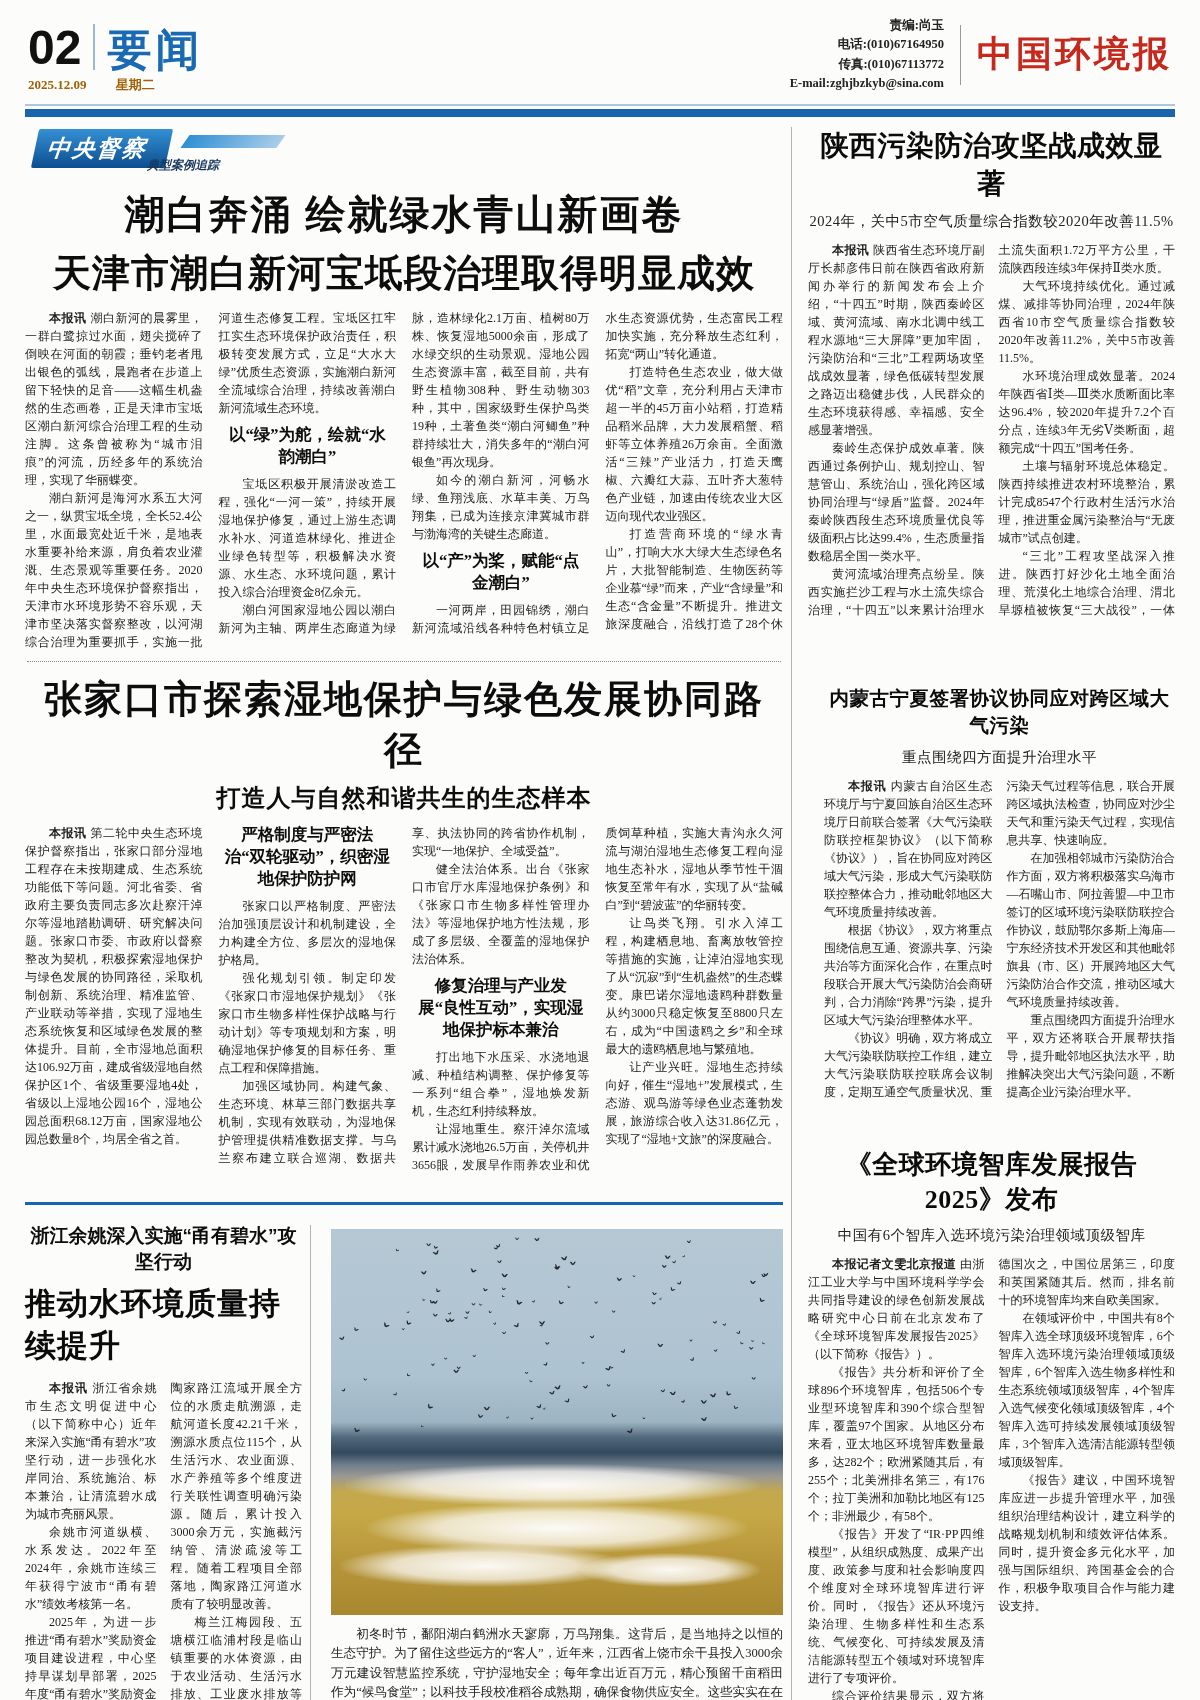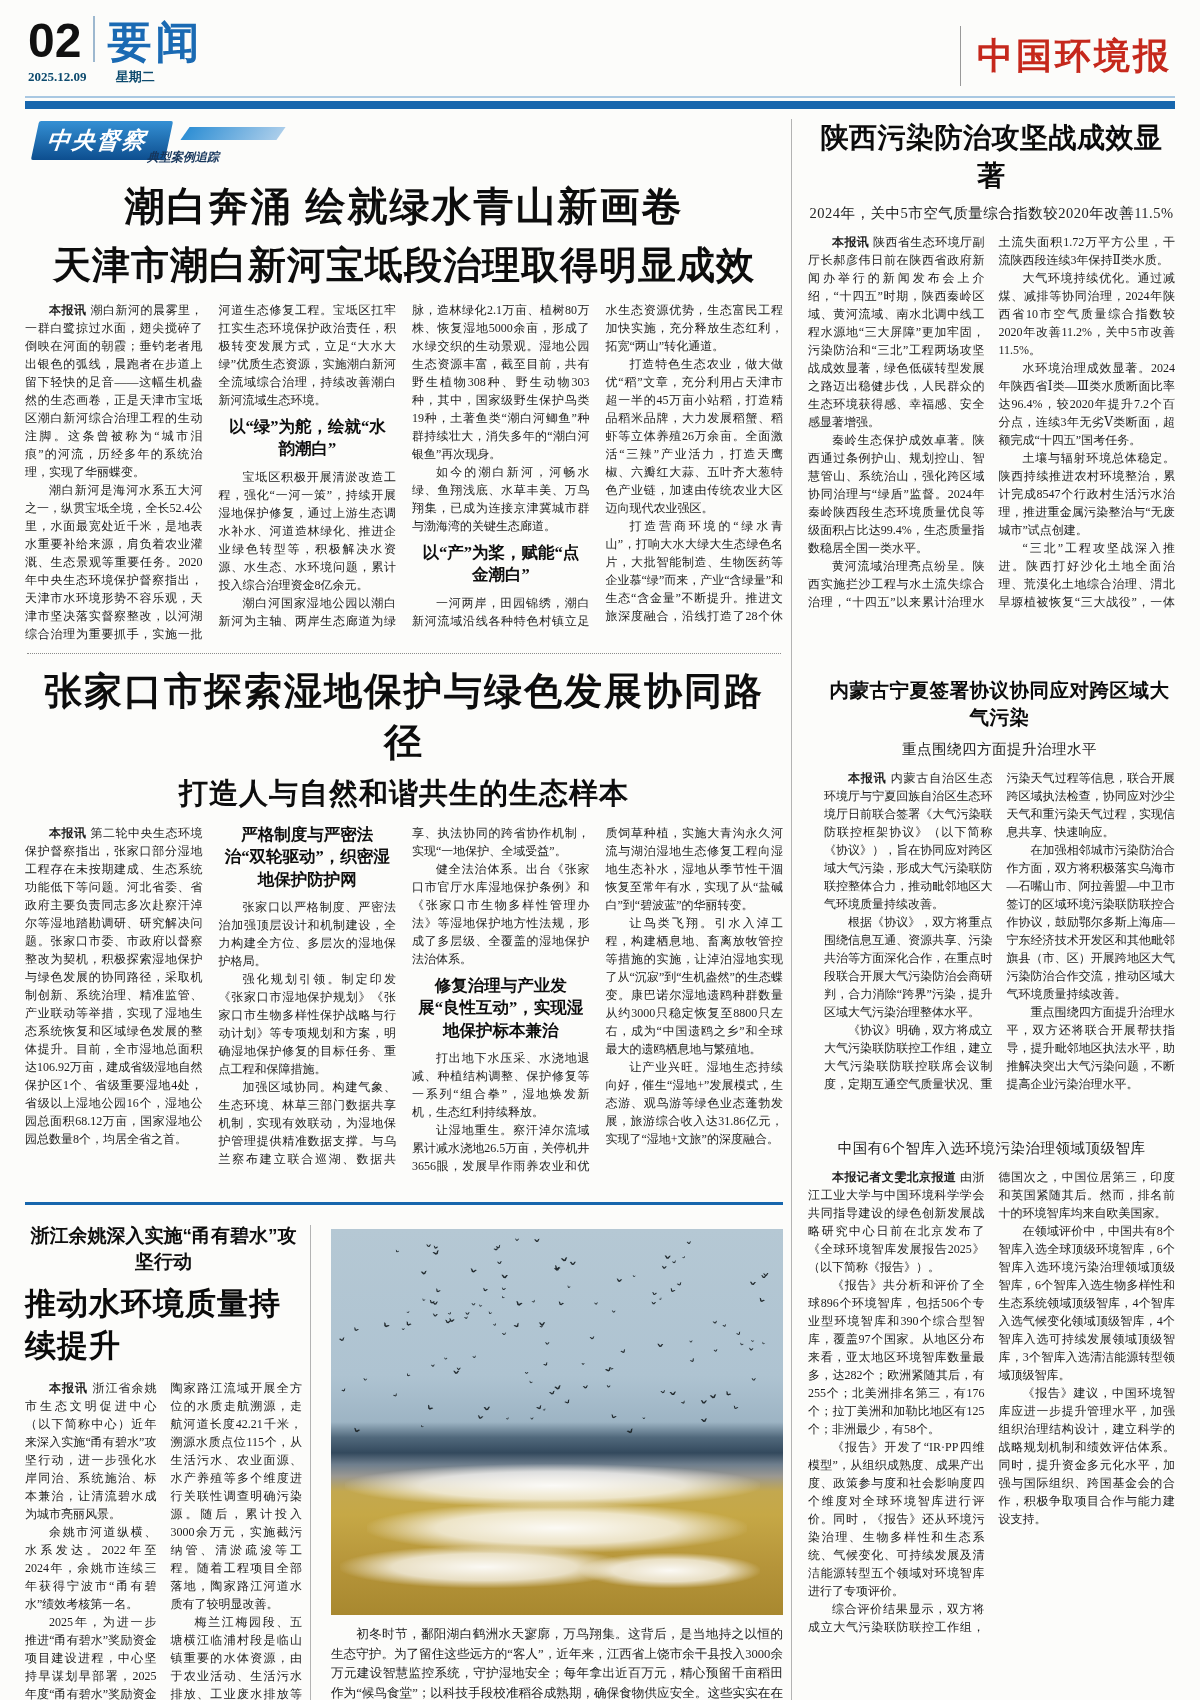--- a/index.html
+++ b/index.html
@@ -4,21 +4,21 @@
 <style>
   html,body{margin:0;padding:0;background:#d9d9d9;}
   .page{position:relative;width:1200px;height:1700px;margin:0 auto;background:#fcfcfa;
         font-family:"Liberation Serif","DejaVu Serif",serif;color:#1a1a1a;overflow:hidden;box-sizing:border-box;}
   
   .masthead{display:flex;justify-content:space-between;align-items:flex-end;padding:16px 28px 6px;}
   .mast-left .row1{display:flex;align-items:flex-end;}
   .pgnum{font-family:"Liberation Sans","DejaVu Sans",sans-serif;font-weight:900;font-size:48px;line-height:.9;color:#111;}
   .mast-sep{width:2px;height:46px;background:#9db8cf;margin:0 12px;}
   .section{font-family:"Liberation Sans","DejaVu Sans",sans-serif;font-weight:900;font-size:44px;line-height:.9;color:#1a6ab3;letter-spacing:4px;}
-  .row2{margin-top:6px;font-size:13px;font-weight:bold;color:#0c4a6e;}
+  .row2{margin-top:6px;font-size:13px;font-weight:bold;color:#a16207;}
   .row2 .wd{margin-left:26px;}
   .mast-right{display:flex;align-items:center;}
   .contacts{text-align:right;font-size:12.5px;font-weight:bold;line-height:1.55;color:#222;}
   .mast-vline{width:1px;height:60px;background:#999;margin:0 16px;}
   .paper-name{font-size:36px;font-weight:900;color:#c5281c;letter-spacing:3px;font-family:"Liberation Serif",serif;}
   .head-rule{margin:4px 25px 0;border-top:2px solid #a9c8e2;}
   .head-rule-bar{margin:3px 25px 0;height:8px;background:#1766ad;}
   
   .content{display:flex;padding:0 25px;align-items:stretch;}
   .left-col{width:758px;}
@@ -84,20 +84,26 @@
         <span class="pgnum">02</span>
         <span class="mast-sep"></span>
         <span class="section">要闻</span>
       </div>
       <div class="row2">
         <span>2025.12.09</span>
         <span class="wd">星期二</span>
       </div>
     </div>
     <div class="mast-right">
+      <div class="contacts">
+        <div>责编:尚玉</div>
+        <div>电话:(010)67164950</div>
+        <div>传真:(010)67113772</div>
+        <div>E-mail:zghjbzkyb@sina.com</div>
+      </div>
       <div class="mast-vline"></div>
       <div class="paper-name">中国环境报</div>
     </div>
   </div>
   <div class="head-rule"></div>
   <div class="head-rule-bar"></div>
 
   <div class="content">
 
     <div class="left-col">
@@ -121,21 +127,21 @@
           <p>如今的潮白新河，河畅水绿、鱼翔浅底、水草丰美、万鸟翔集，已成为连接京津冀城市群与渤海湾的关键生态廊道。</p>
           <h4 class="sub">以“产”为桨，赋能“点金潮白”</h4>
           <p>一河两岸，田园锦绣，潮白新河流域沿线各种特色村镇立足水生态资源优势，生态富民工程加快实施，充分释放生态红利，拓宽“两山”转化通道。</p>
           <p>打造特色生态农业，做大做优“稻”文章，充分利用占天津市超一半的45万亩小站稻，打造精品稻米品牌，大力发展稻蟹、稻虾等立体养殖26万余亩。全面激活“三辣”产业活力，打造天鹰椒、六瓣红大蒜、五叶齐大葱特色产业链，加速由传统农业大区迈向现代农业强区。</p>
           <p>打造营商环境的“绿水青山”，打响大水大绿大生态绿色名片，大批智能制造、生物医药等企业慕“绿”而来，产业“含绿量”和生态“含金量”不断提升。推进文旅深度融合，沿线打造了28个休闲旅游特色村，建成中国钓鱼运动基地，形成旅游产业经济带。</p>
         </div>
 
       <div class="dotted-rule"></div>
 
       <h1 class="h1a" style="font-size:38px;margin-top:12px;">张家口市探索湿地保护与绿色发展协同路径</h1>
-      <h1 class="h1b" style="font-size:29px;">打造人与自然和谐共生的生态样本</h1>
+      <h1 class="h1b" style="font-size:24px;">打造人与自然和谐共生的生态样本</h1>
 
       <div class="art cols4" style="height:368px;">
           <p><b>本报讯 </b>第二轮中央生态环境保护督察指出，张家口部分湿地工程存在未按期建成、生态系统功能低下等问题。河北省委、省政府主要负责同志多次赴察汗淖尔等湿地踏勘调研、研究解决问题。张家口市委、市政府以督察整改为契机，积极探索湿地保护与绿色发展的协同路径，采取机制创新、系统治理、精准监管、产业联动等举措，实现了湿地生态系统恢复和区域绿色发展的整体提升。目前，全市湿地总面积达106.92万亩，建成省级湿地自然保护区1个、省级重要湿地4处，省级以上湿地公园16个，湿地公园总面积68.12万亩，国家湿地公园总数量8个，均居全省之首。</p>
           <h4 class="sub">严格制度与严密法治“双轮驱动”，织密湿地保护防护网</h4>
           <p>张家口以严格制度、严密法治加强顶层设计和机制建设，全力构建全方位、多层次的湿地保护格局。</p>
           <p>强化规划引领。制定印发《张家口市湿地保护规划》《张家口市生物多样性保护战略与行动计划》等专项规划和方案，明确湿地保护修复的目标任务、重点工程和保障措施。</p>
           <p>加强区域协同。构建气象、生态环境、林草三部门数据共享机制，实现有效联动，为湿地保护管理提供精准数据支撑。与乌兰察布建立联合巡湖、数据共享、执法协同的跨省协作机制，实现“一地保护、全域受益”。</p>
           <p>健全法治体系。出台《张家口市官厅水库湿地保护条例》和《张家口市生物多样性管理办法》等湿地保护地方性法规，形成了多层级、全覆盖的湿地保护法治体系。</p>
           <h4 class="sub">修复治理与产业发展“良性互动”，实现湿地保护标本兼治</h4>
           <p>打出地下水压采、水浇地退减、种植结构调整、保护修复等一系列“组合拳”，湿地焕发新机，生态红利持续释放。</p>
@@ -318,20 +324,21 @@
         <div class="art cols2" style="height:330px;">
             <p><b>本报讯 </b>内蒙古自治区生态环境厅与宁夏回族自治区生态环境厅日前联合签署《大气污染联防联控框架协议》（以下简称《协议》），旨在协同应对跨区域大气污染，形成大气污染联防联控整体合力，推动毗邻地区大气环境质量持续改善。</p>
             <p>根据《协议》，双方将重点围绕信息互通、资源共享、污染共治等方面深化合作，在重点时段联合开展大气污染防治会商研判，合力消除“跨界”污染，提升区域大气污染治理整体水平。</p>
             <p>《协议》明确，双方将成立大气污染联防联控工作组，建立大气污染联防联控联席会议制度，定期互通空气质量状况、重污染天气过程等信息，联合开展跨区域执法检查，协同应对沙尘天气和重污染天气过程，实现信息共享、快速响应。</p>
             <p>在加强相邻城市污染防治合作方面，双方将积极落实乌海市—石嘴山市、阿拉善盟—中卫市签订的区域环境污染联防联控合作协议，鼓励鄂尔多斯上海庙—宁东经济技术开发区和其他毗邻旗县（市、区）开展跨地区大气污染防治合作交流，推动区域大气环境质量持续改善。</p>
             <p>重点围绕四方面提升治理水平，双方还将联合开展帮扶指导，提升毗邻地区执法水平，助推解决突出大气污染问题，不断提高企业污染治理水平。</p>
           </div>
       </div>
 
       <div class="r-art" style="margin-top:40px;">
+        <h2 class="r-h1 r-h1-report">《全球环境智库发展报告2025》发布</h2>
         <div class="r-sub">中国有6个智库入选环境污染治理领域顶级智库</div>
         <div class="art cols2" style="height:470px;">
             <p><b>本报记者文雯北京报道 </b>由浙江工业大学与中国环境科学学会共同指导建设的绿色创新发展战略研究中心日前在北京发布了《全球环境智库发展报告2025》（以下简称《报告》）。</p>
             <p>《报告》共分析和评价了全球896个环境智库，包括506个专业型环境智库和390个综合型智库，覆盖97个国家。从地区分布来看，亚太地区环境智库数量最多，达282个；欧洲紧随其后，有255个；北美洲排名第三，有176个；拉丁美洲和加勒比地区有125个；非洲最少，有58个。</p>
             <p>《报告》开发了“IR·PP四维模型”，从组织成熟度、成果产出度、政策参与度和社会影响度四个维度对全球环境智库进行评价。同时，《报告》还从环境污染治理、生物多样性和生态系统、气候变化、可持续发展及清洁能源转型五个领域对环境智库进行了专项评价。</p>
             <p>综合评价结果显示，双方将成立大气污染联防联控工作组，德国次之，中国位居第三，印度和英国紧随其后。然而，排名前十的环境智库均来自欧美国家。</p>
             <p>在领域评价中，中国共有8个智库入选全球顶级环境智库，6个智库入选环境污染治理领域顶级智库，6个智库入选生物多样性和生态系统领域顶级智库，4个智库入选气候变化领域顶级智库，4个智库入选可持续发展领域顶级智库，3个智库入选清洁能源转型领域顶级智库。</p>
             <p>《报告》建议，中国环境智库应进一步提升管理水平，加强组织治理结构设计，建立科学的战略规划机制和绩效评估体系。同时，提升资金多元化水平，加强与国际组织、跨国基金会的合作，积极争取项目合作与能力建设支持。</p>
           </div>
       </div>

